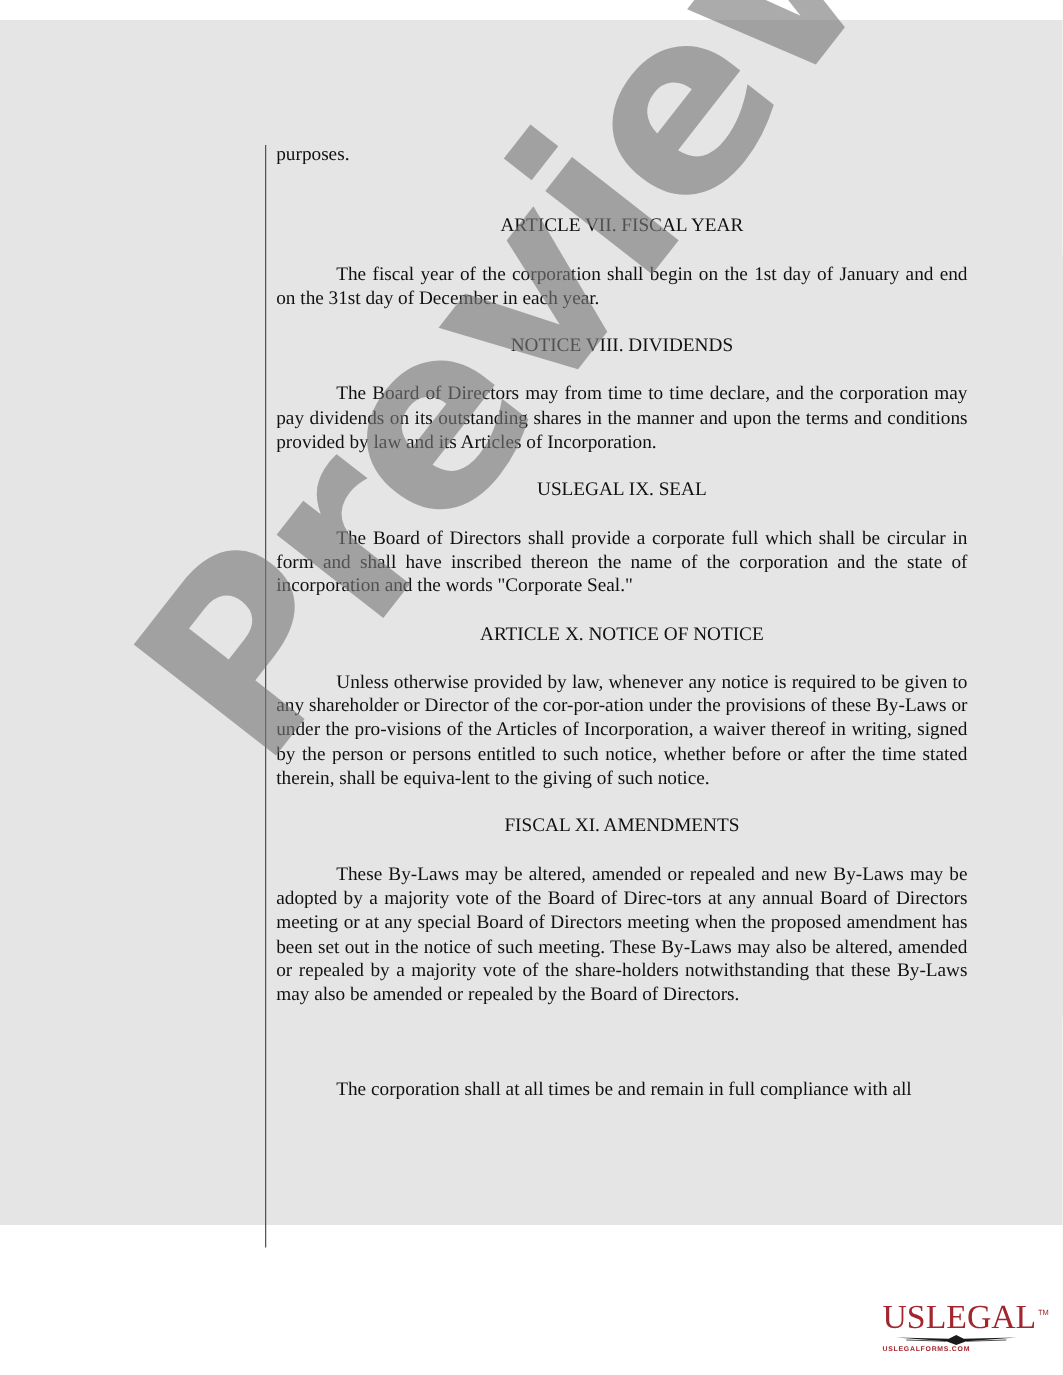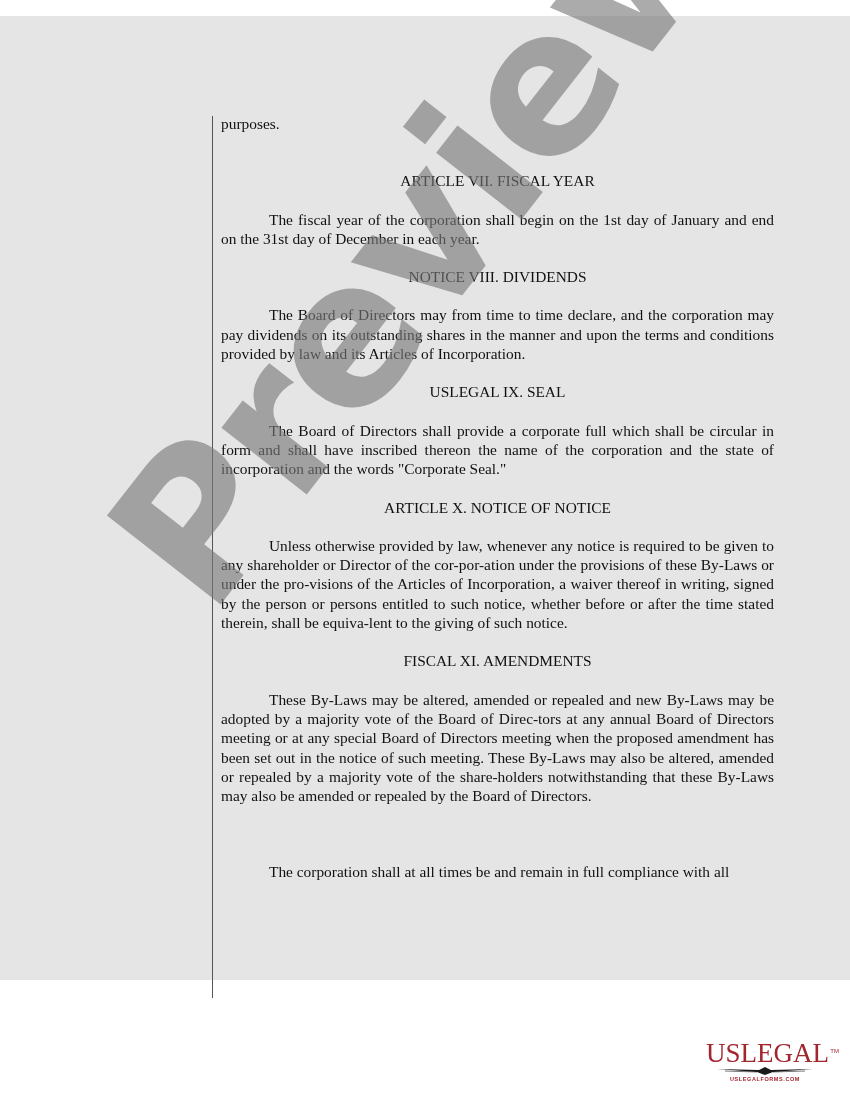--- a/index.html
+++ b/index.html
@@ -65,21 +65,20 @@
       white-space: nowrap;
       pointer-events: none;
       line-height: 1;
     }
     .logo {
       position: absolute;
       left: 706px;
       top: 1024px;
       width: 118px;
       height: 46px;
-      text-align: center;
     }
     .logo-word {
       font-family: "Liberation Serif", "DejaVu Serif", serif;
       font-size: 27px;
       line-height: 26px;
       color: #a3262e;
       letter-spacing: 0px;
       position: relative;
       display: inline-block;
     }

